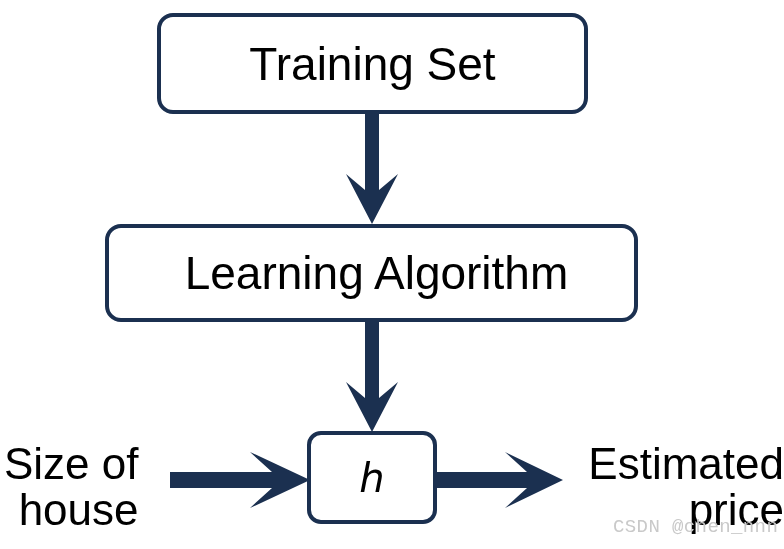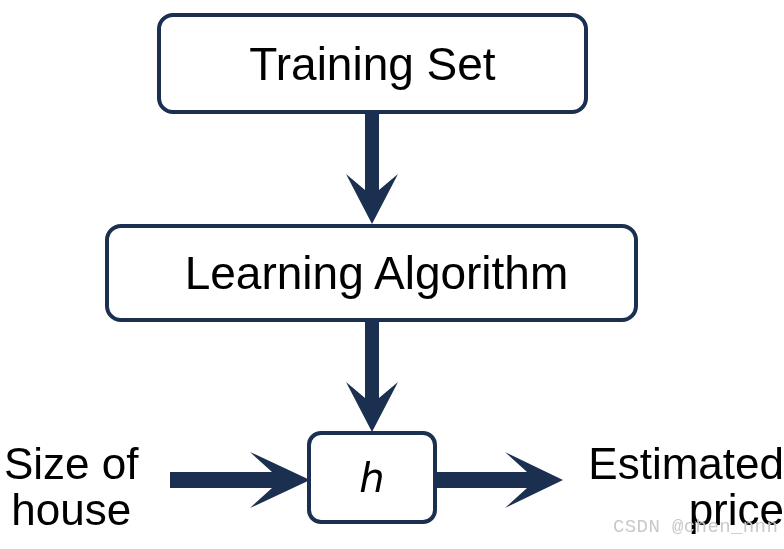--- a/index.html
+++ b/index.html
@@ -64,21 +64,21 @@
   .label {
     position: absolute;
     color: #000000;
     font-size: 44px;
     line-height: 1.05;
     white-space: pre-line;
   }
   #label-size-of-house {
     left: 4px;
     top: 441px;
-    text-align: center;
+    text-align: right;
   }
   #label-estimated-price {
     left: 560px;
     top: 441px;
     width: 224px;
     text-align: right;
   }
 
   
   .arrow {

